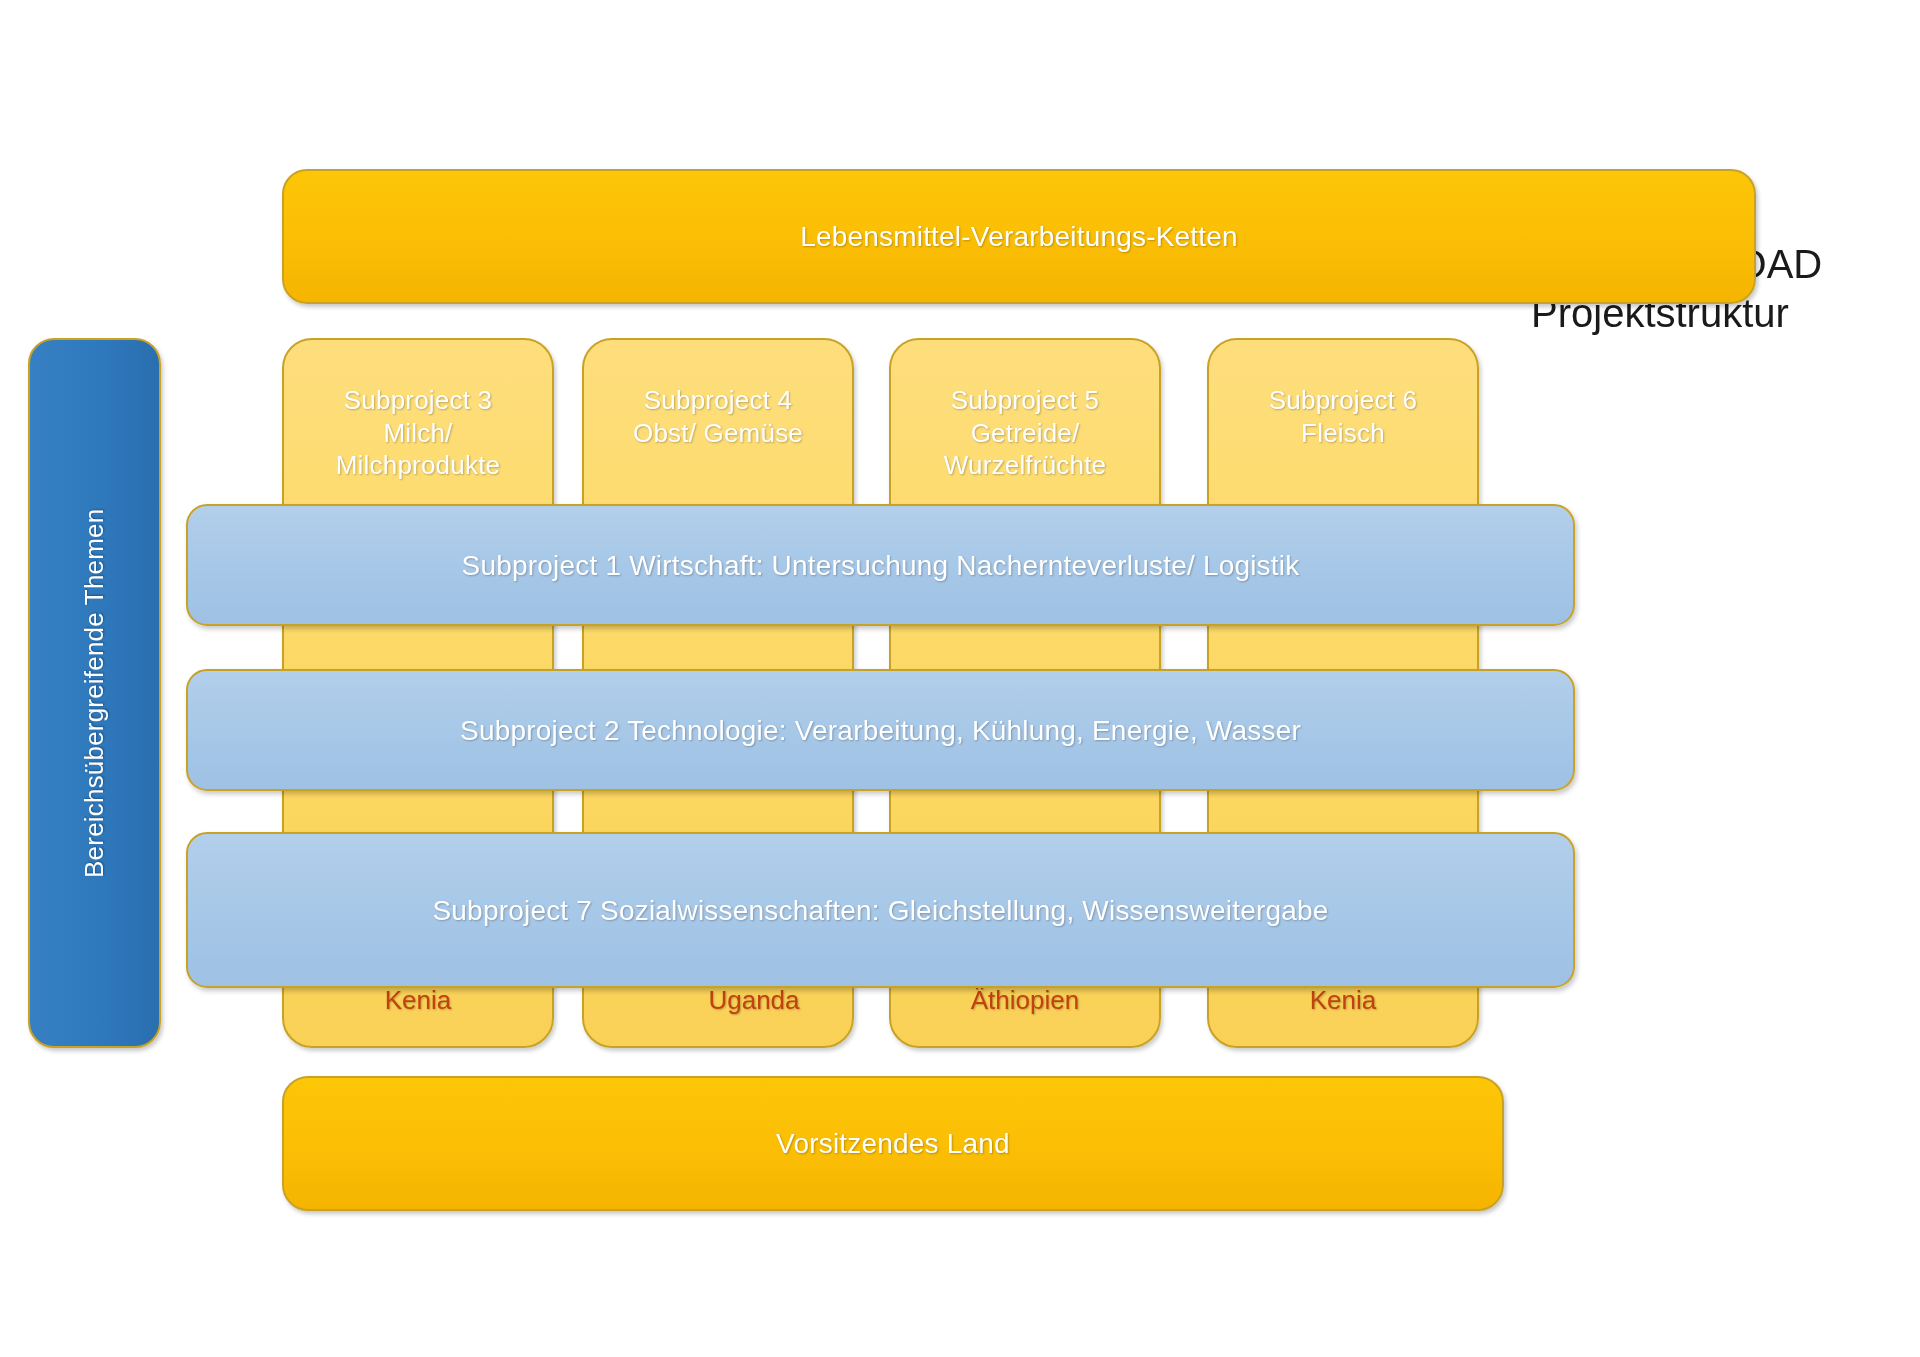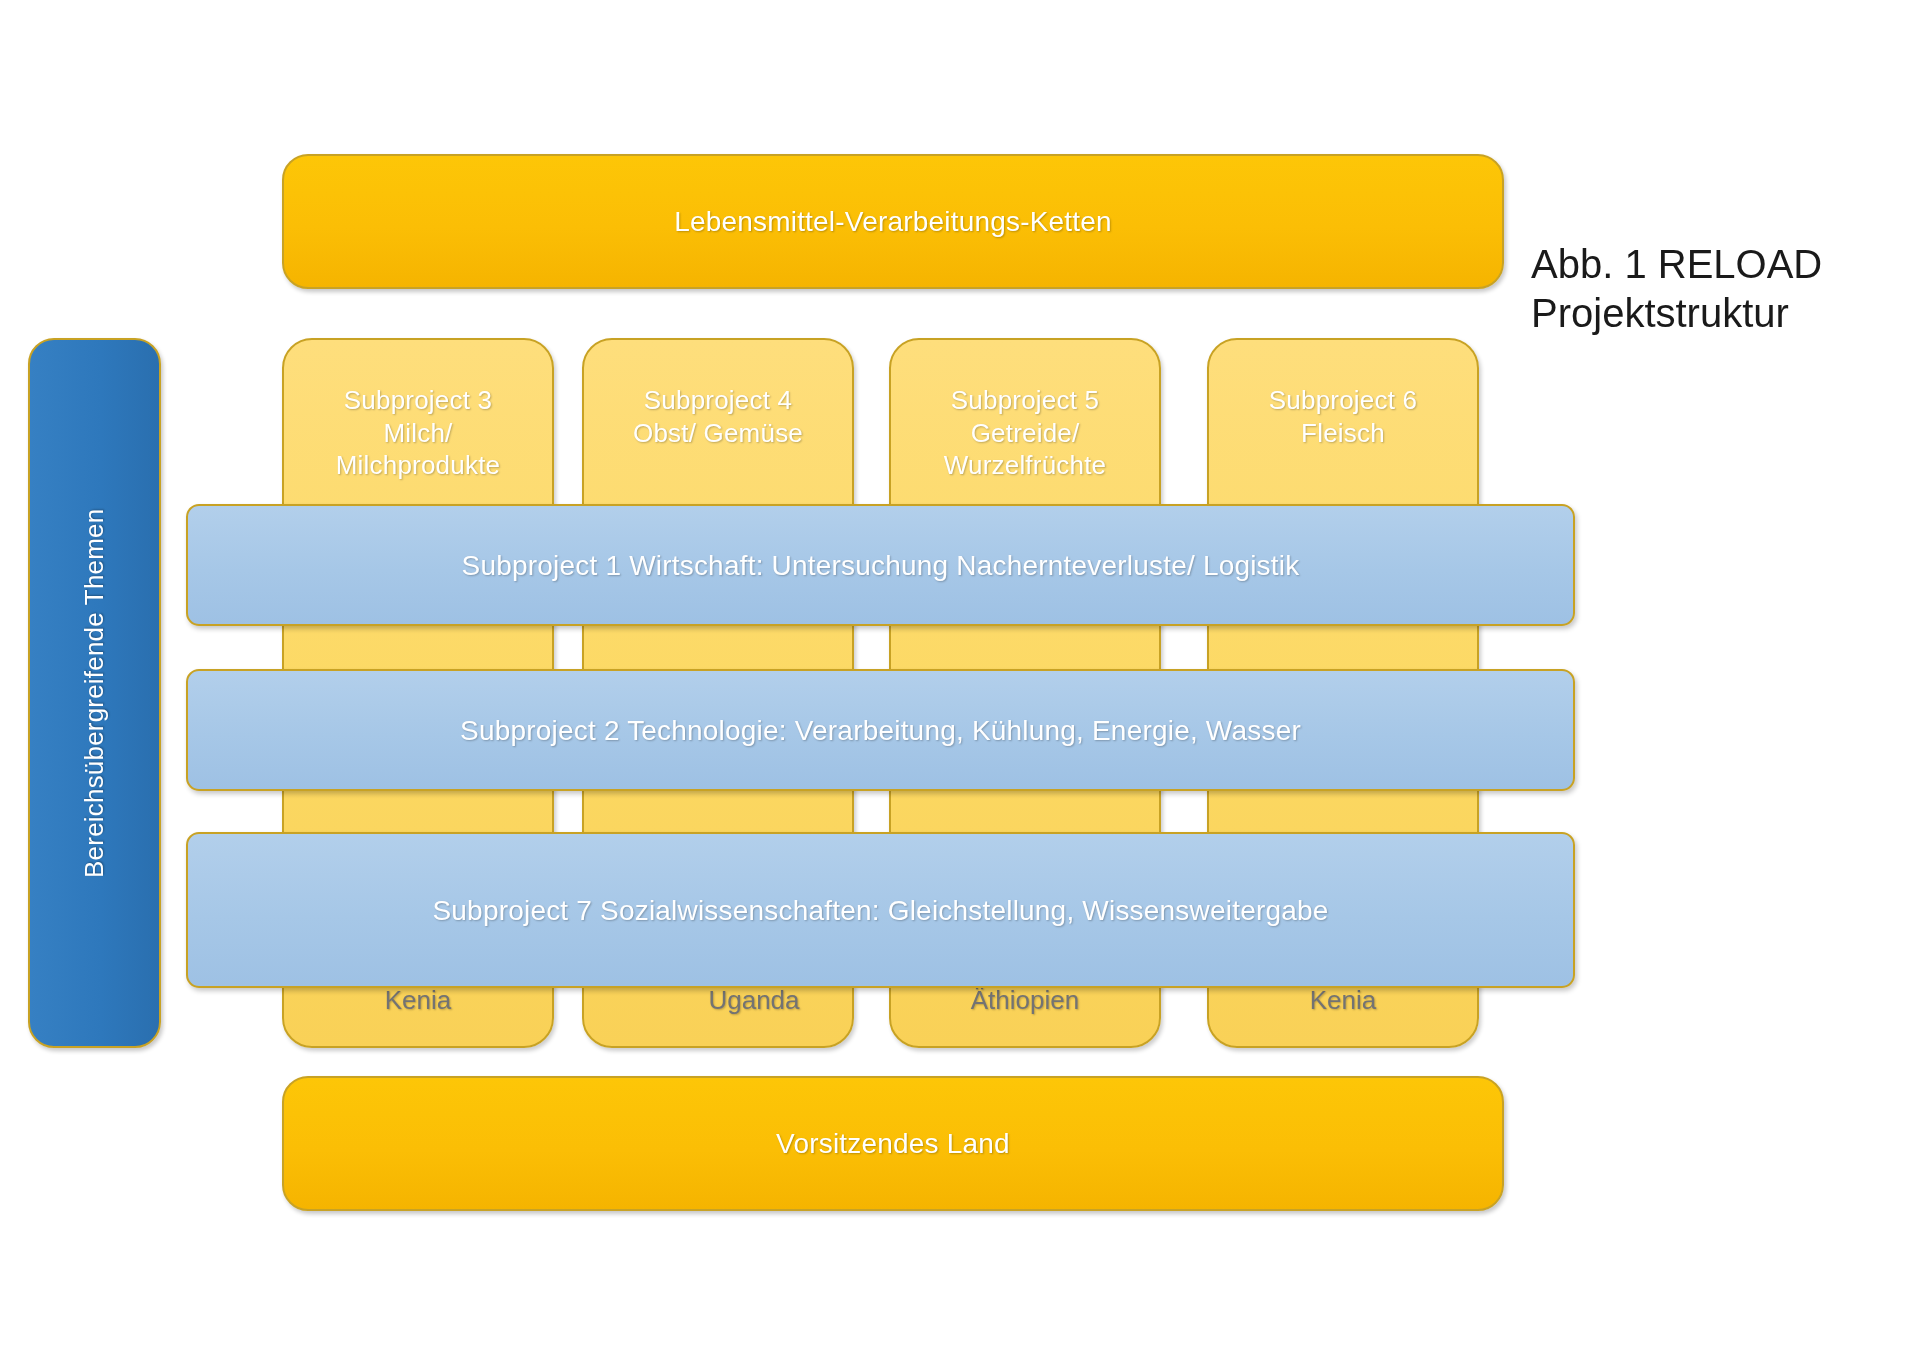--- a/index.html
+++ b/index.html
@@ -37,21 +37,21 @@
 
   
   .banner {
     background: linear-gradient(180deg, #FDC607 0%, #FBBE05 55%, #F5B400 100%);
     border-radius: 26px;
     border: 2px solid #C8A224;
     font-size: 28px;
     box-shadow: 2px 3px 4px rgba(0,0,0,0.22);
     z-index: 4;
   }
-  #banner-top  { left: 282px; top: 154px;  width: 1222px; height: 135px; }
+  #banner-top  { left: 282px; top: 169px;  width: 1474px; height: 135px; border-radius: 25px; }
   #banner-bottom { left: 282px; top: 1076px; width: 1222px; height: 135px; justify-content: center; }
 
   
   .column {
     background: linear-gradient(180deg, #FEDE7C 0%, #FCD964 50%, #F9D157 100%);
     border-radius: 30px;
     border: 2px solid #C8A224;
     font-size: 26px;
     align-items: flex-start;
     padding-top: 44px;
@@ -75,21 +75,21 @@
   }
   #sidebar .vtext {
     transform: rotate(-90deg);
     white-space: nowrap;
     text-shadow: 1px 1px 2px rgba(0,0,0,0.30);
   }
 
   
   .crossbar {
     background: linear-gradient(180deg, #B2CFEB 0%, #A6C7E7 55%, #9EC1E4 100%);
-    border-radius: 13px;
+    border-radius: 21px;
     border: 2px solid #C8A224;
     font-size: 28px;
     box-shadow: 2px 3px 5px rgba(0,0,0,0.22);
     z-index: 5;
   }
   #crossbar-1 { left: 186px; top: 504px; width: 1389px; height: 122px; }
   #crossbar-2 { left: 186px; top: 669px; width: 1389px; height: 122px; }
   #crossbar-3 { left: 186px; top: 832px; width: 1389px; height: 156px; }
 
   .bar-label, .banner-label, .col-line, .country-label {
@@ -107,21 +107,21 @@
     line-height: 1.22;
     color: #1a1a1a;
     white-space: pre-line;
   }
 
   
   .country {
     position: absolute;
     width: 100%;
     text-align: center;
-    color: #737373;
+    color: #c2410c;
     font-size: 26px;
     z-index: 3;
   }
 </style>
 </head>
 <body>
 
 <div id="canvas">
 
   <div class="shape banner" id="banner-top">

